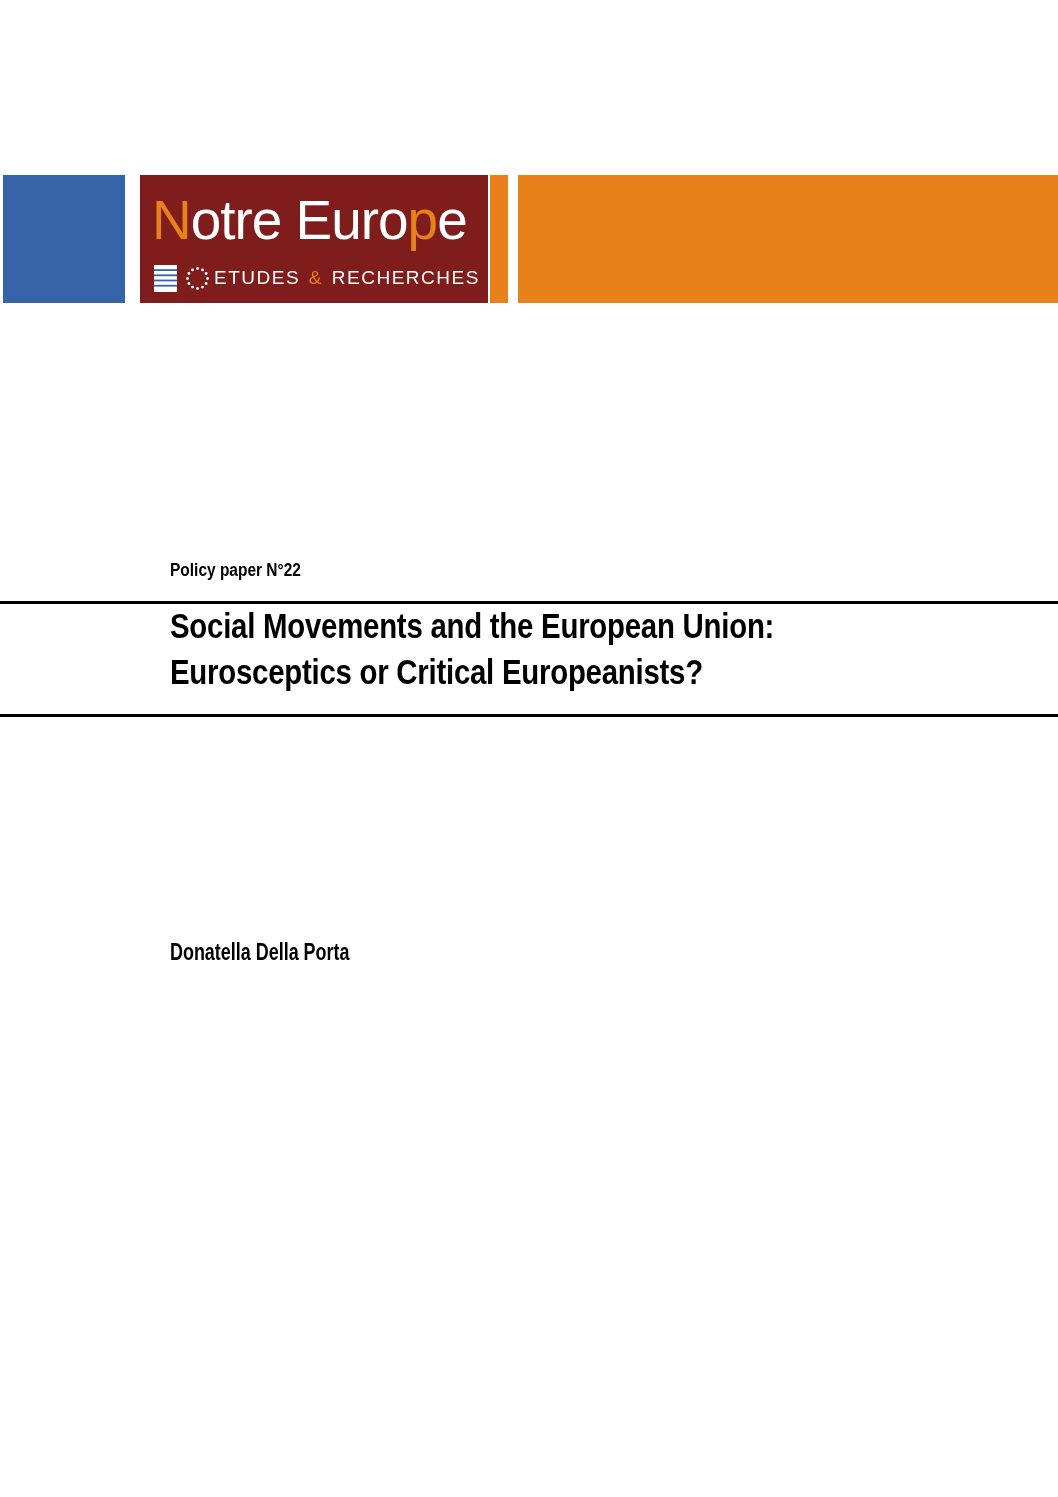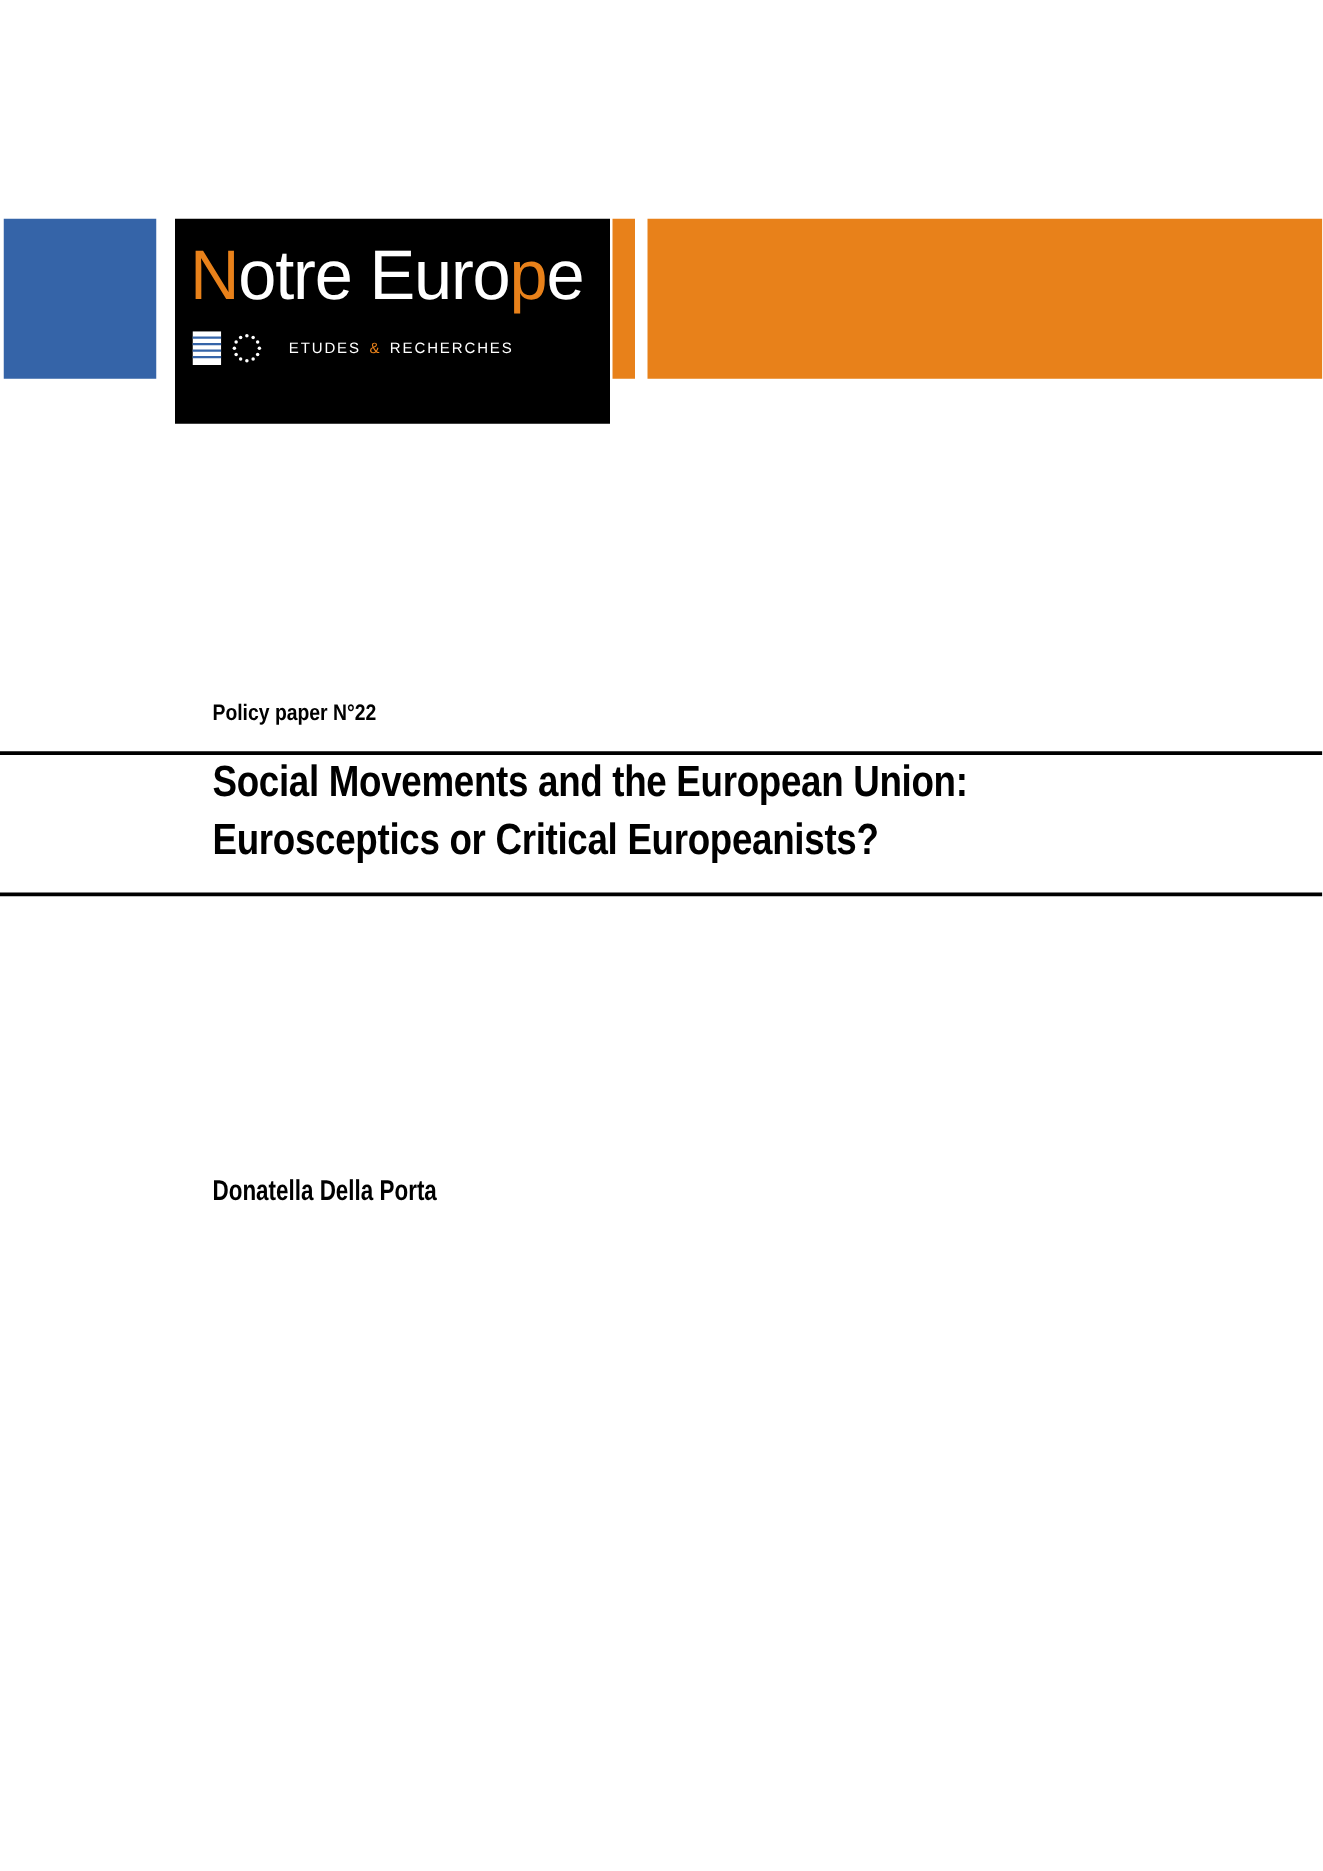--- a/index.html
+++ b/index.html
@@ -19,22 +19,22 @@
   
   .blue-square {
     position: absolute;
     left: 3px; top: 175px;
     width: 122px; height: 128px;
     background: #3564a8;
   }
   .logo-box {
     position: absolute;
     left: 140px; top: 175px;
-    width: 348px; height: 164px;
-    background: #000000;
+    width: 348px; height: 128px;
+    background: #7f1d1d;
   }
   .orange-strip {
     position: absolute;
     left: 490px; top: 175px;
     width: 18px; height: 128px;
     background: #e8811a;
   }
   .orange-band {
     position: absolute;
     left: 518px; top: 175px;
@@ -59,22 +59,22 @@
     position: absolute;
     left: 14px; top: 88px;
     height: 30px;
     display: flex;
     align-items: center;
     white-space: nowrap;
   }
   .book-icon-svg { width: 23px; height: 27px; display: block; }
   .stars-icon-svg { width: 25px; height: 25px; display: block; margin-left: 8px; }
   .logo-subtitle {
-    margin-left: 21px;
-    font-size: 12px;
+    margin-left: 4px;
+    font-size: 19px;
     letter-spacing: 1.5px;
     color: #ffffff;
   }
   .logo-subtitle .amp { color: #e8811a; padding: 0 2px; }
 
   
   .policy-label {
     position: absolute;
     left: 170px; top: 560px;
     font-size: 18px;

